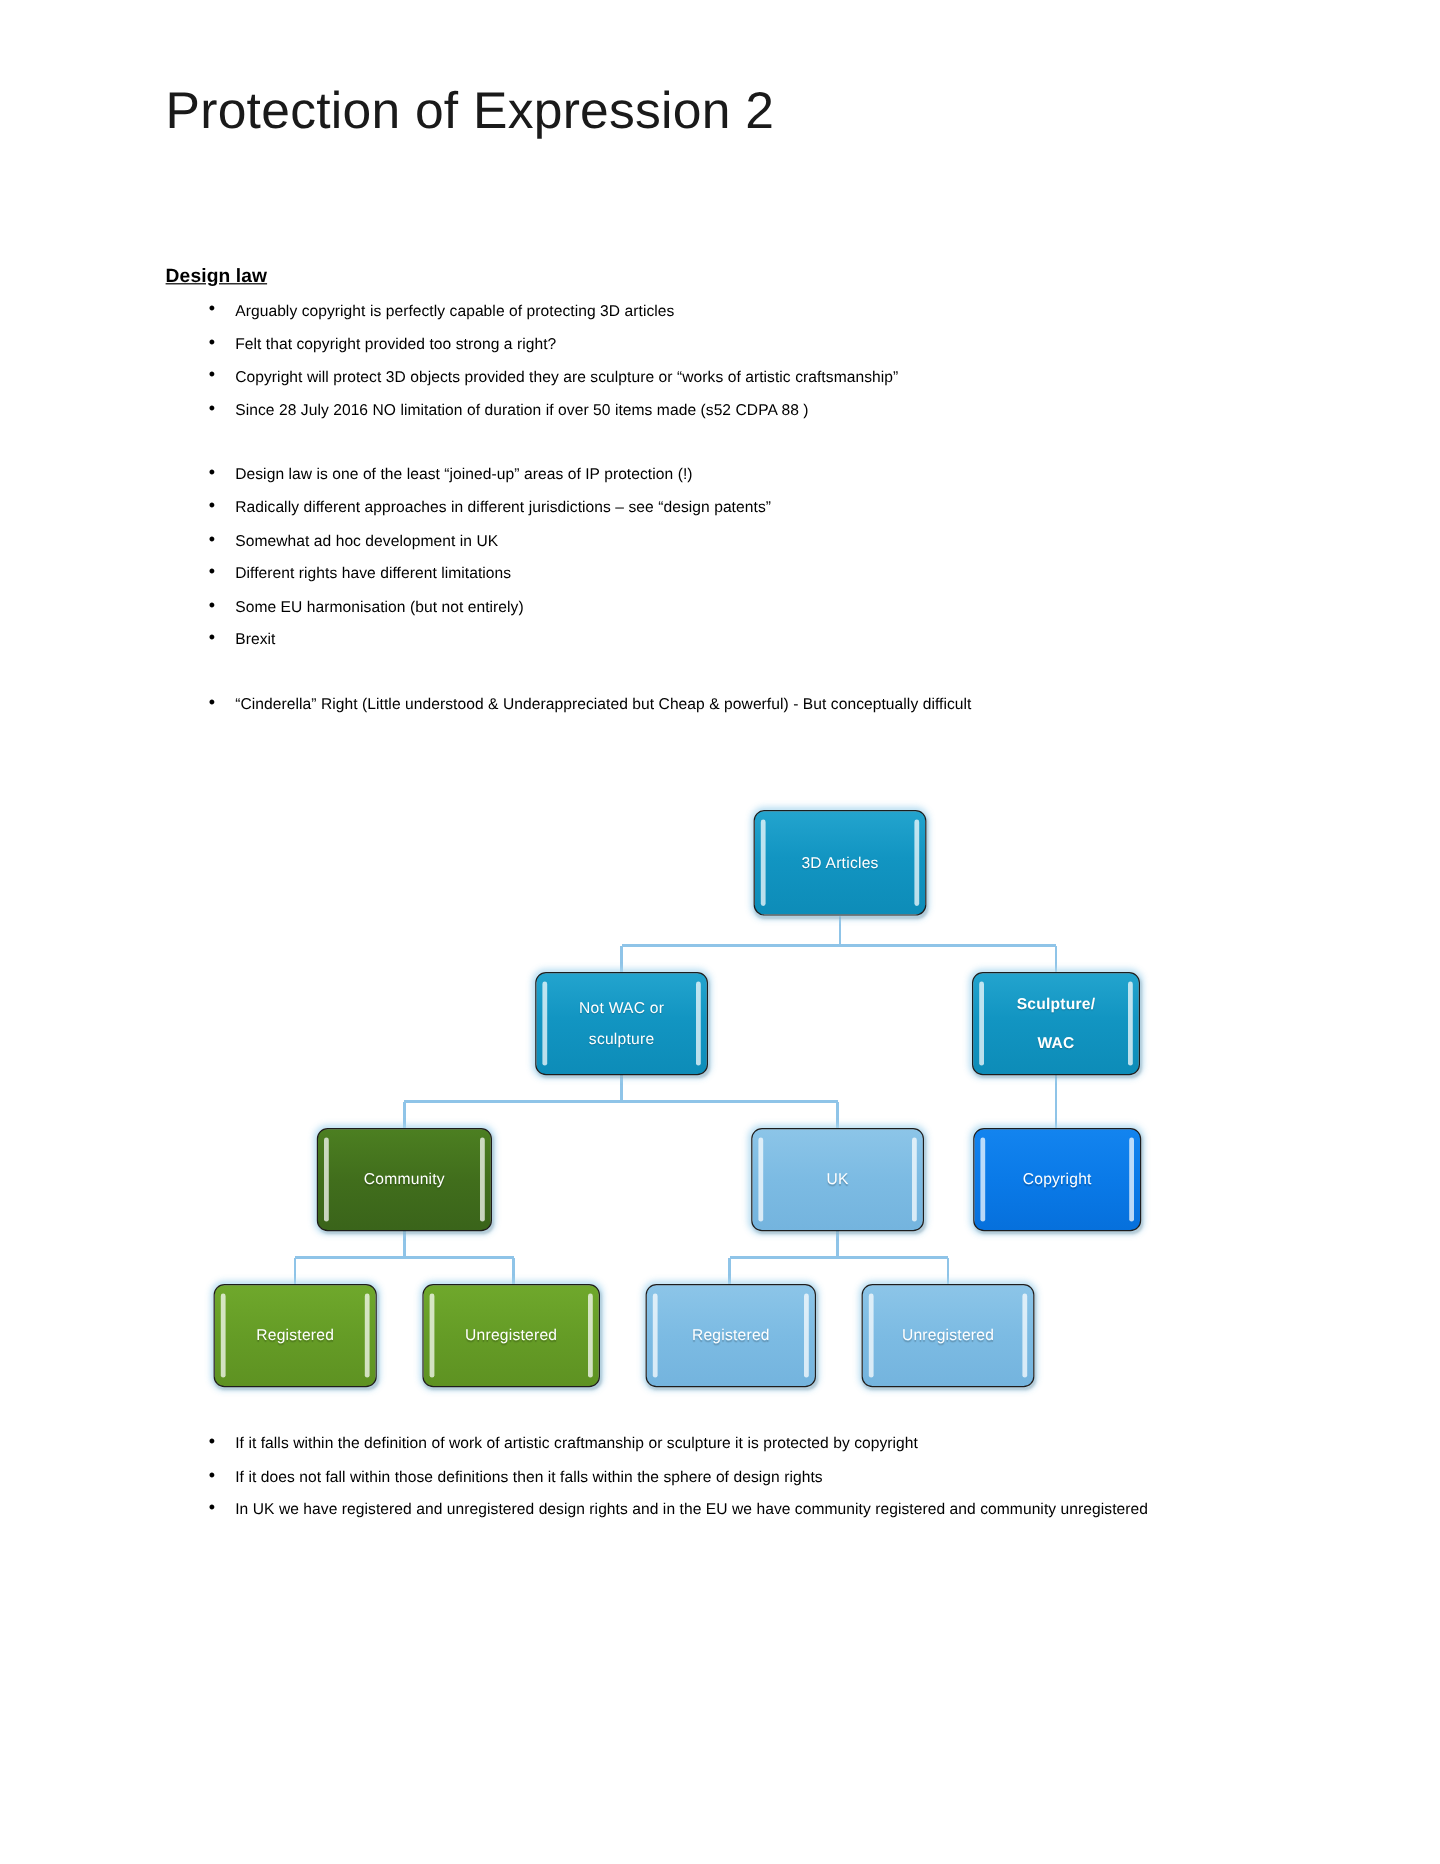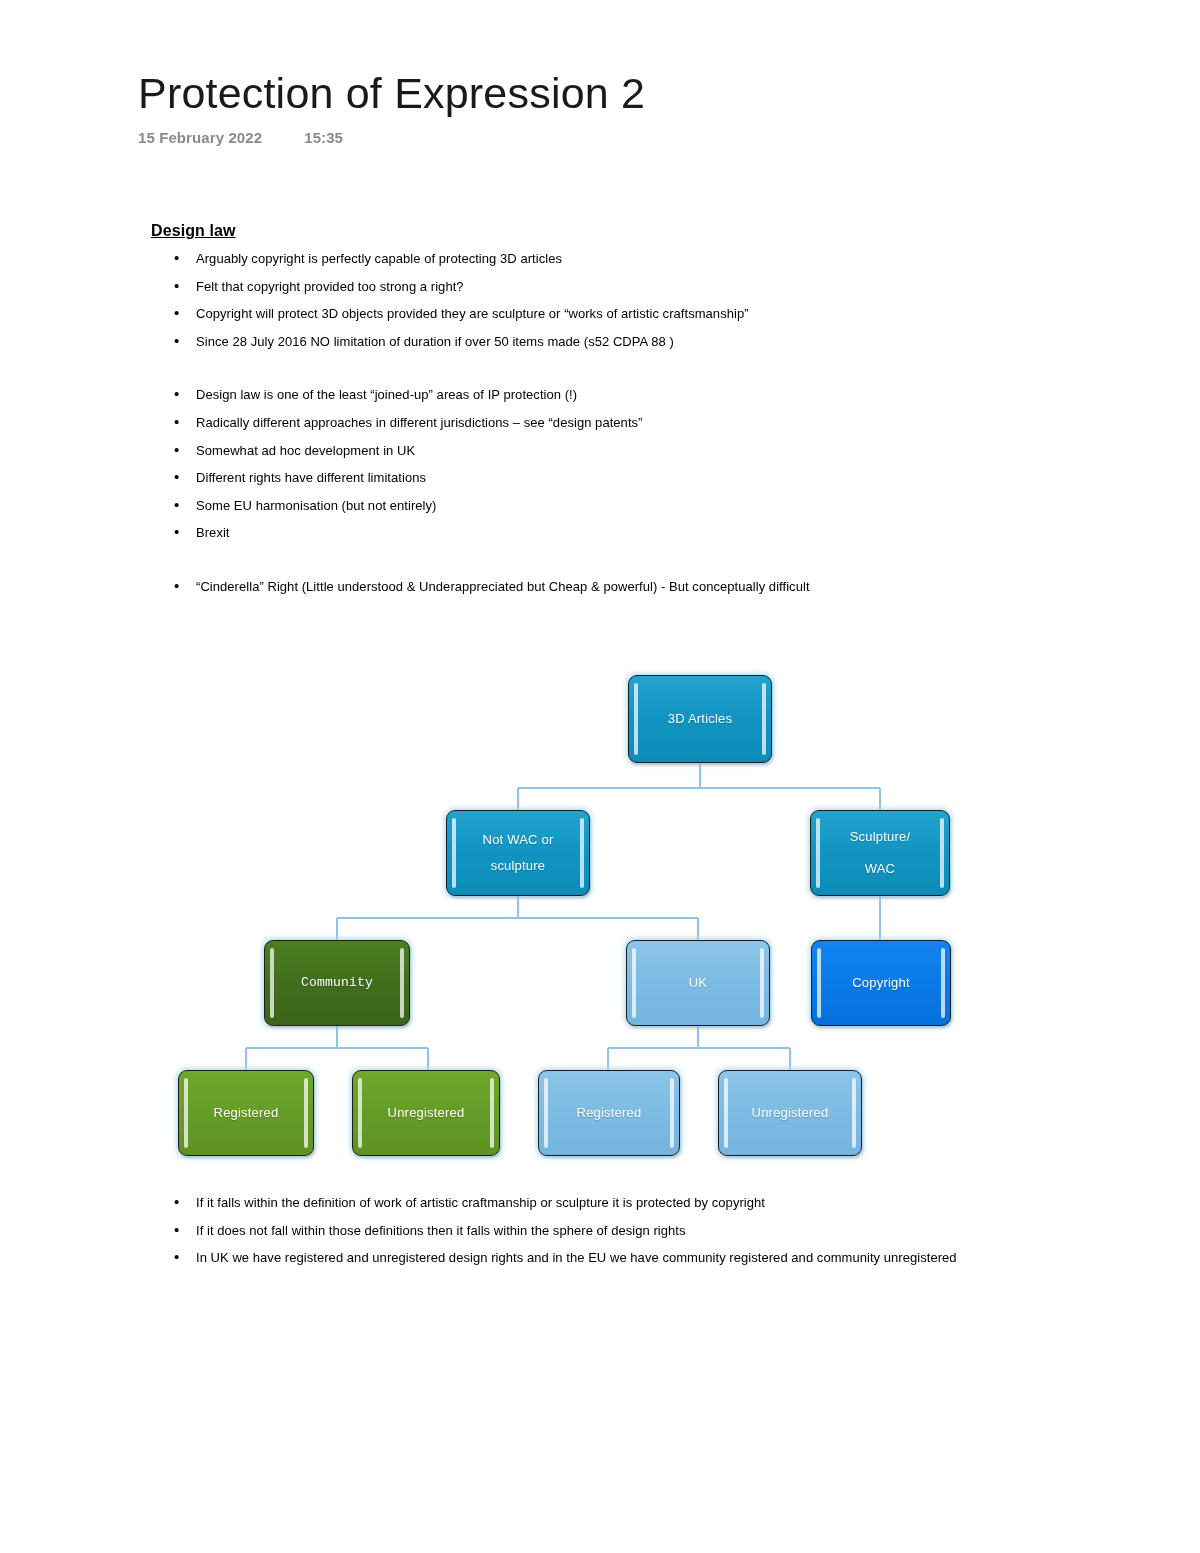--- a/index.html
+++ b/index.html
@@ -54,21 +54,21 @@
   .content {
     position: absolute;
     left: 138px;
     top: 222px;
     width: 930px;
   }
   .section-heading {
     font-size: 16px;
     font-weight: bold;
     text-decoration: underline;
-    margin: 0 0 6px 13px;
+    margin: 0 0 6px 0;
     letter-spacing: 0.1px;
   }
   ul.bullets {
     list-style: none;
     margin: 0;
     padding: 0;
   }
   ul.bullets li {
     position: relative;
     padding-left: 58px;
@@ -136,21 +136,20 @@
     z-index: 2;
   }
   .node::before { left: 5px; }
   .node::after  { right: 5px; }
 
   .node-teal {
     background: linear-gradient(to bottom, #23a4ce 0%, #1295c2 45%, #0d8cb8 100%);
   }
   .node-darkgreen {
     background: linear-gradient(to bottom, #4c7f21 0%, #416e1c 50%, #3a641a 100%);
-    font-family: Liberation Mono, monospace;
   }
   .node-lightblue {
     background: linear-gradient(to bottom, #8cc5e8 0%, #7cbbe3 50%, #74b4de 100%);
   }
   .node-brightblue {
     background: linear-gradient(to bottom, #1384ef 0%, #0a7ae8 50%, #0670dc 100%);
   }
   .node-green {
     background: linear-gradient(to bottom, #6fa82c 0%, #659c26 50%, #5e9222 100%);
   }
@@ -163,23 +162,20 @@
     width: 930px;
   }
 </style>
 </head>
 <body>
 
 <div class="page">
 
   <div class="note-header">
     <h1 class="note-title">Protection of Expression 2</h1>
-    <div class="note-meta">
-      <span>15 February 2022</span><span class="note-time">15:35</span>
-    </div>
   </div>
 
   <div class="content">
     <div class="section-heading">Design law</div>
 
     <ul class="bullets">
       <li>Arguably copyright is perfectly capable of protecting 3D articles</li>
       <li>Felt that copyright provided too strong a right?</li>
       <li>Copyright will protect 3D objects provided they are sculpture or “works of artistic craftsmanship”</li>
       <li>Since 28 July 2016 NO limitation of duration if over 50 items made (s52 CDPA 88 )</li>
@@ -221,21 +217,21 @@
     </svg>
 
     <div class="node node-teal" style="left:628px; top:15px; width:144px; height:88px;">
       <span class="node-label">3D Articles</span>
     </div>
 
     <div class="node node-teal" style="left:446px; top:150px; width:144px; height:86px;">
       <span class="node-label" style="white-space:pre-line;">Not WAC or
 sculpture</span>
     </div>
-    <div class="node node-teal" style="left:810px; top:150px; width:140px; height:86px;">
+    <div class="node node-teal" style="left:810px; top:150px; width:140px; height:86px;font-weight:bold;">
       <span class="node-label" style="white-space:pre-line; line-height:32px;">Sculpture/
 WAC</span>
     </div>
 
     <div class="node node-darkgreen" style="left:264px; top:280px; width:146px; height:86px;">
       <span class="node-label">Community</span>
     </div>
     <div class="node node-lightblue" style="left:626px; top:280px; width:144px; height:86px;justify-content:center;">
       <span class="node-label">UK</span>
     </div>

